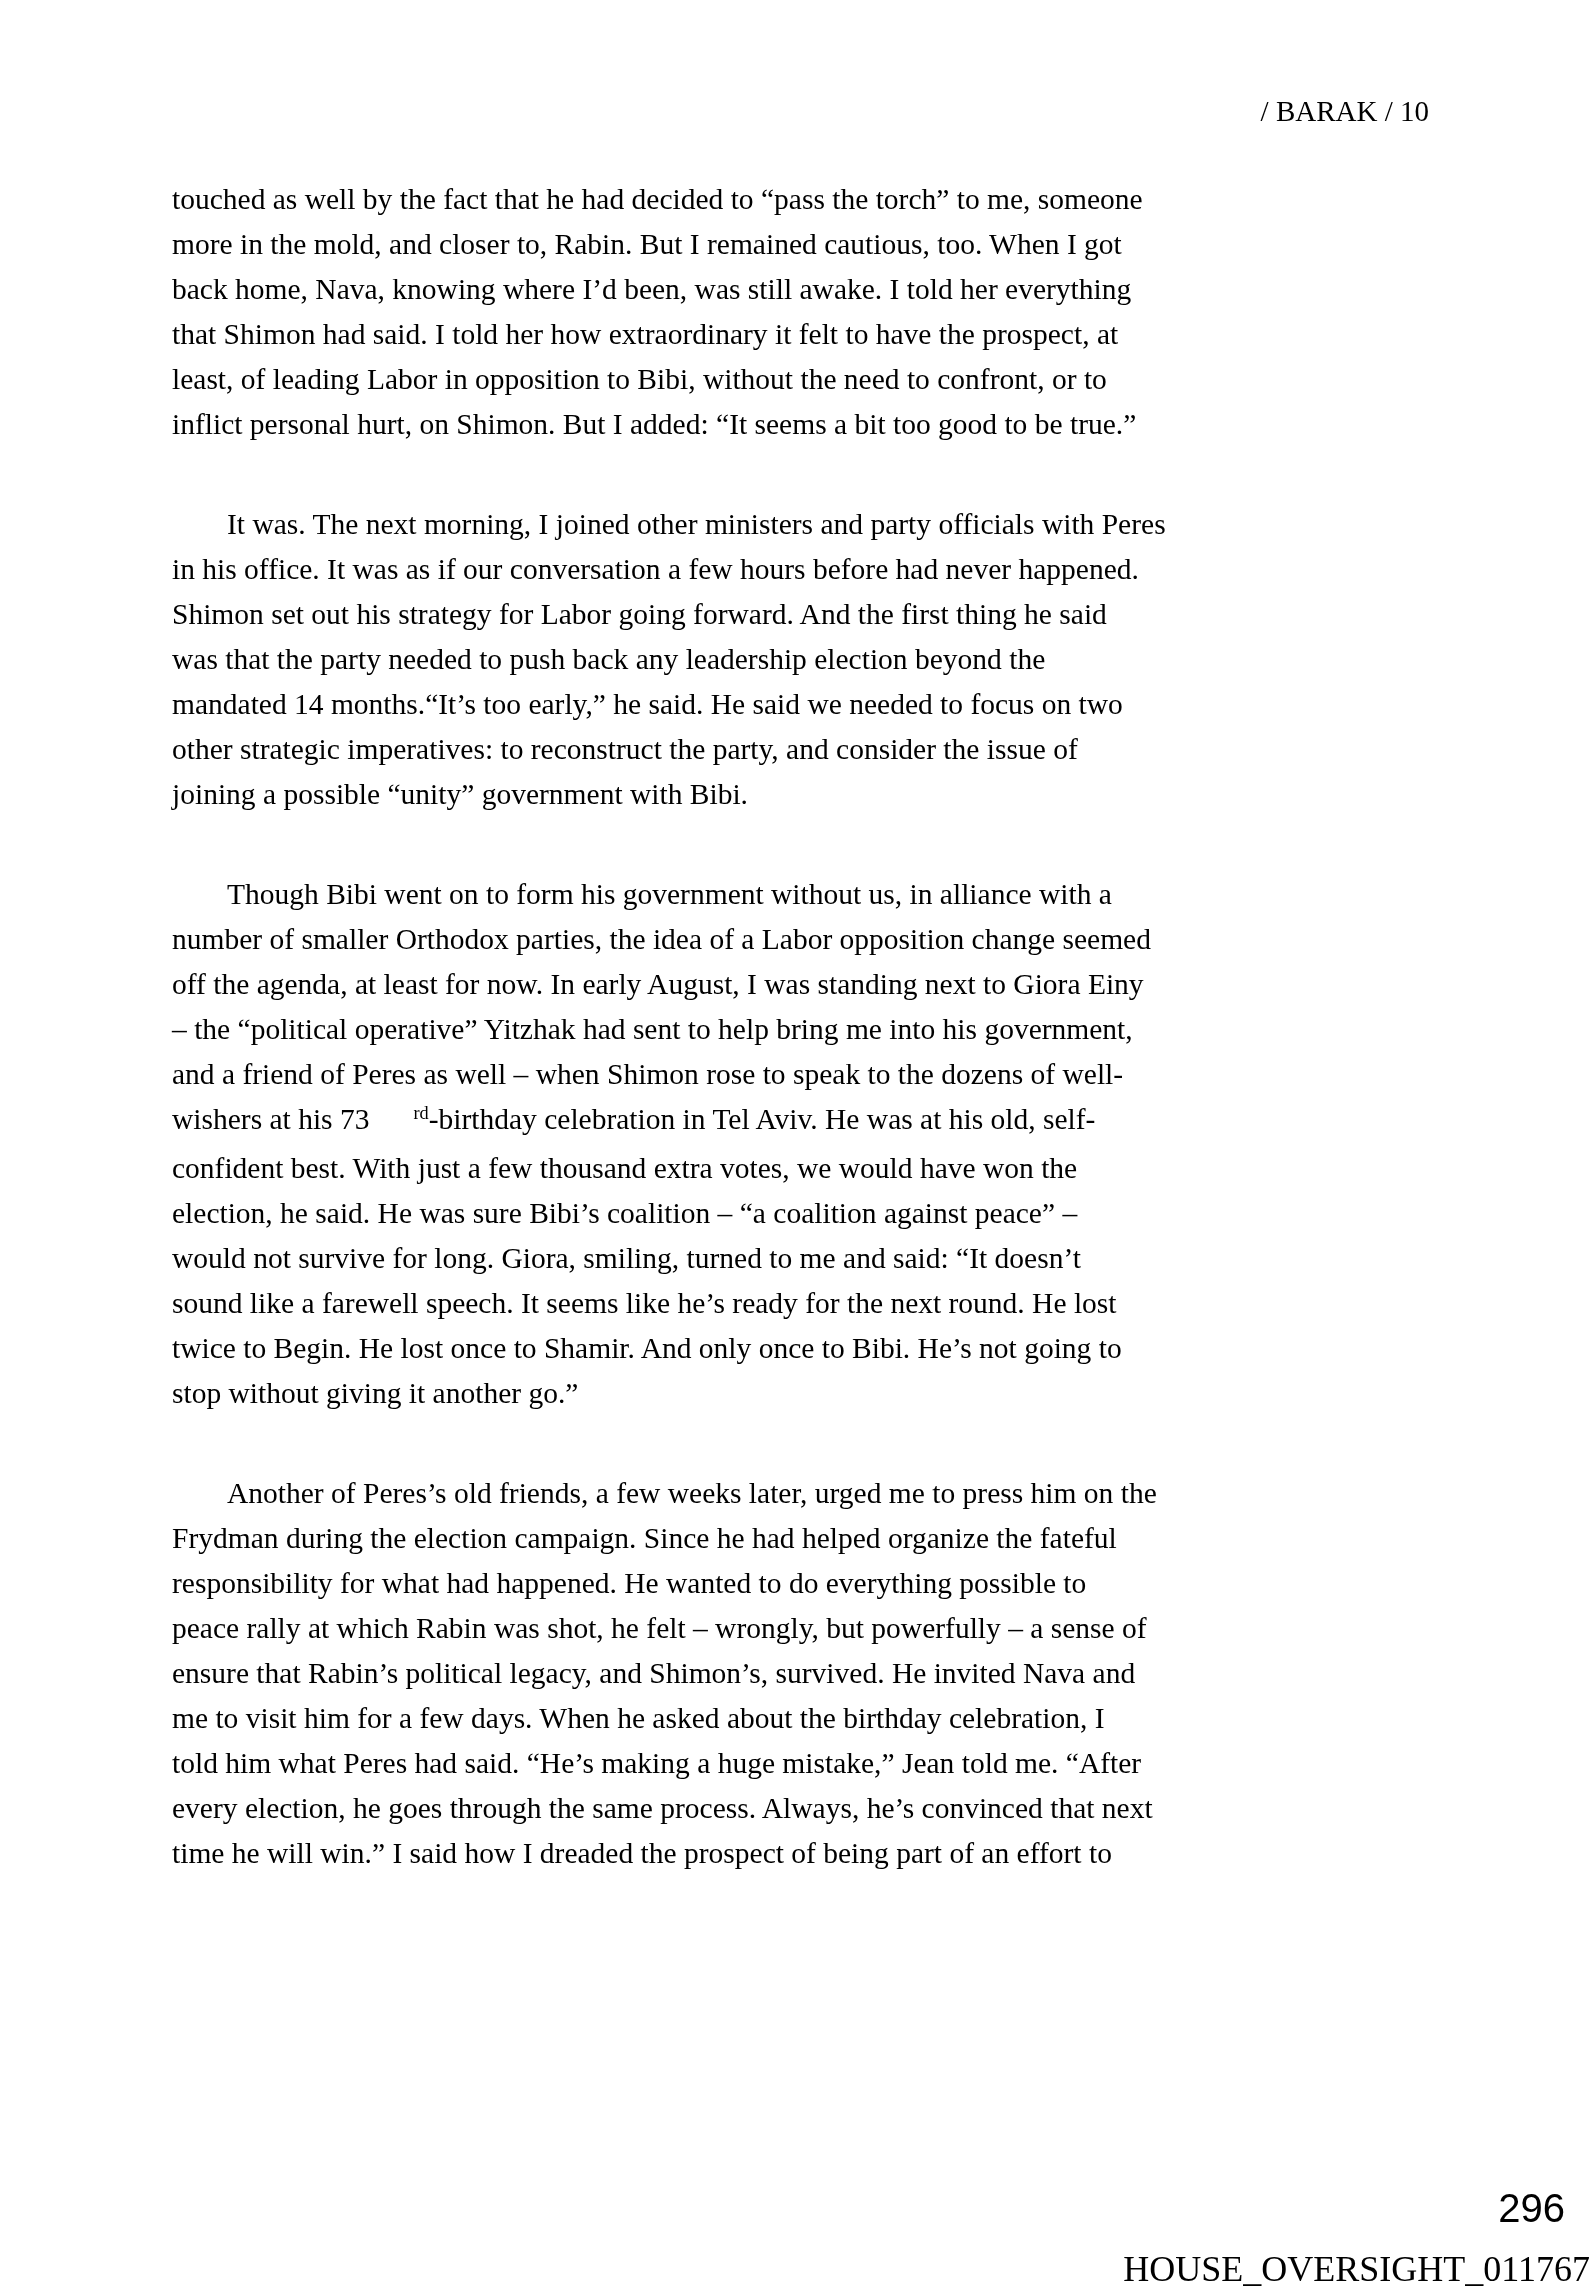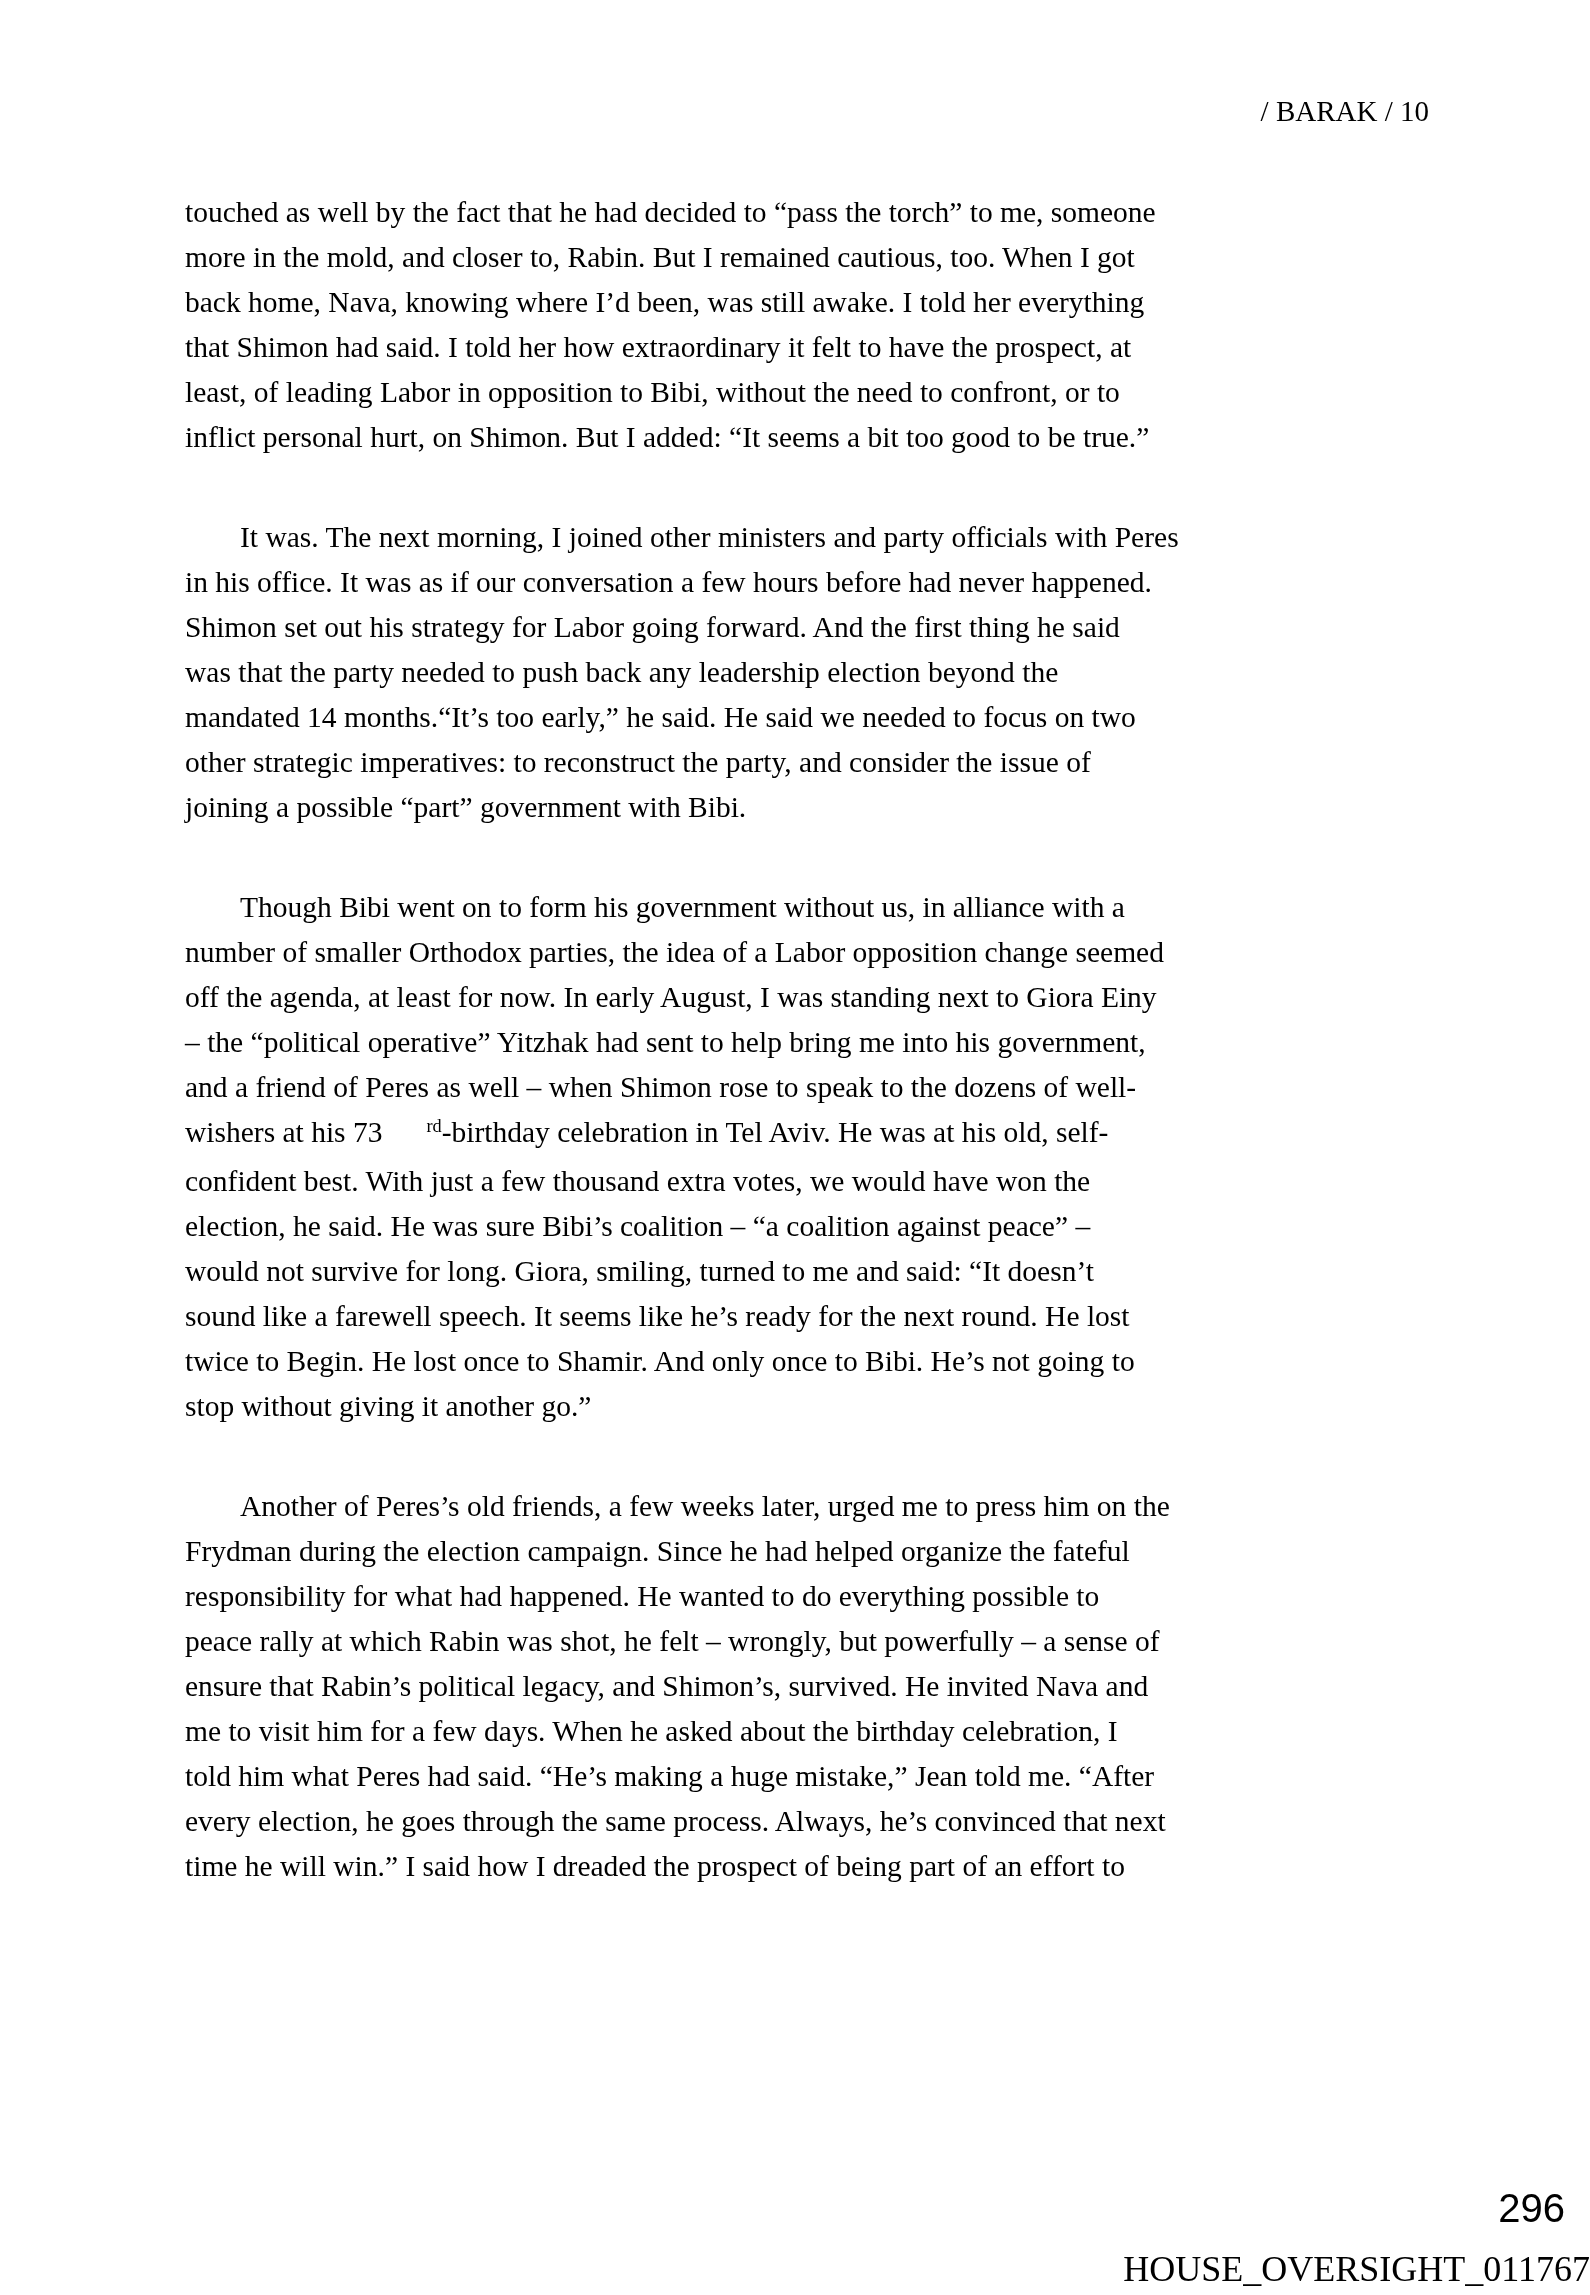--- a/index.html
+++ b/index.html
@@ -22,21 +22,21 @@
     font-size: 29px;
     line-height: 32px;
     white-space: pre;
   }
   .body-text {
     position: absolute;
     top: 177px;
     left: 172px;
     width: 1267px;
   }
-  .para { margin: 13px; }
+  .para { margin: 0; }
   .para + .para { margin-top: 55px; }
   .line {
     font-size: 29.5px;
     line-height: 45px;
     white-space: pre;
   }
   .para.indent .line:first-child { padding-left: 55px; }
   .line sup {
     font-size: 0.62em;
     vertical-align: baseline;
@@ -77,21 +77,21 @@
       <div class="line">least, of leading Labor in opposition to Bibi, without the need to confront, or to</div>
       <div class="line">inflict personal hurt, on Shimon. But I added: “It seems a bit too good to be true.”</div>
     </div>
     <div class="para indent">
       <div class="line">It was. The next morning, I joined other ministers and party officials with Peres</div>
       <div class="line">in his office. It was as if our conversation a few hours before had never happened.</div>
       <div class="line">Shimon set out his strategy for Labor going forward. And the first thing he said</div>
       <div class="line">was that the party needed to push back any leadership election beyond the</div>
       <div class="line">mandated 14 months.“It’s too early,” he said. He said we needed to focus on two</div>
       <div class="line">other strategic imperatives: to reconstruct the party, and consider the issue of</div>
-      <div class="line">joining a possible “part” government with Bibi.</div>
+      <div class="line">joining a possible “unity” government with Bibi.</div>
     </div>
     <div class="para indent">
       <div class="line">Though Bibi went on to form his government without us, in alliance with a</div>
       <div class="line">number of smaller Orthodox parties, the idea of a Labor opposition change seemed</div>
       <div class="line">off the agenda, at least for now. In early August, I was standing next to Giora Einy</div>
       <div class="line">– the “political operative” Yitzhak had sent to help bring me into his government,</div>
       <div class="line">and a friend of Peres as well – when Shimon rose to speak to the dozens of well-</div>
       <div class="line">wishers at his 73<sup>rd</sup>-birthday celebration in Tel Aviv. He was at his old, self-</div>
       <div class="line">confident best. With just a few thousand extra votes, we would have won the</div>
       <div class="line">election, he said. He was sure Bibi’s coalition – “a coalition against peace” –</div>

